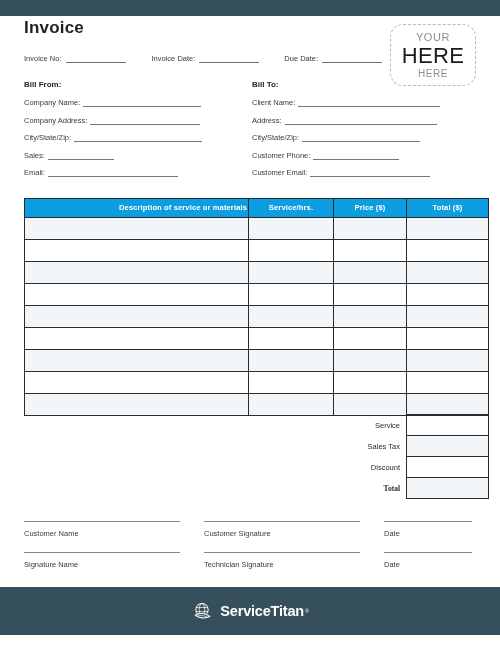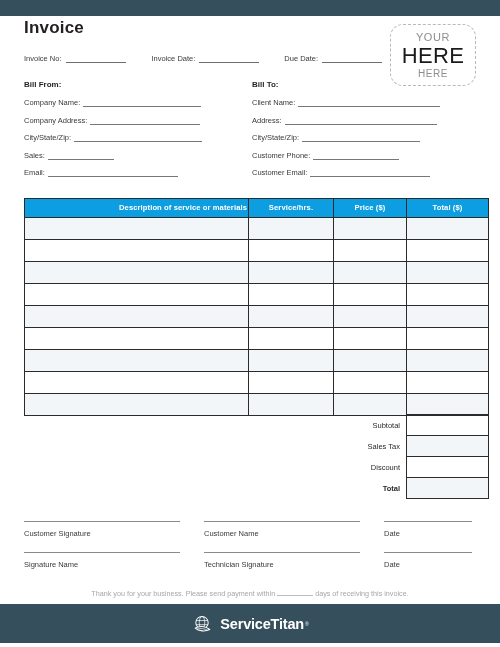--- a/index.html
+++ b/index.html
@@ -165,21 +165,21 @@
   .totals-table td { height: 18px; }
   .tt-spacer { width: 303px; border: none; }
   .tt-label {
     width: 70px;
     text-align: right;
     font-size: 7.5px;
     color: #2a2a2a;
     padding-right: 6px;
     border: none;
   }
-  .tt-label.bold { font-weight: bold; }
+  .tt-label.bold { font-weight: bold; font-family: Liberation Serif, serif; }
   .tt-value {
     width: 79px;
     border: 1.3px solid #2b2b2b;
   }
   .tt-value.shade { background: #f3f6f9; }
 
   
   .sign-wrap { margin-top: 22px; }
   .sign-row {
     display: flex;
@@ -213,23 +213,23 @@
     height: 7px;
   }
   .blank-w1 { width: 36px; }
   .blank-w2 { width: 30px; }
   .blank-w3 { width: 34px; }
 
   
   .brand-bar {
     position: absolute;
     left: 0;
-    bottom: 4px;
+    bottom: 12px;
     width: 100%;
-    height: 39px;
+    height: 48px;
     background: #35505c;
     display: flex;
     align-items: center;
     justify-content: center;
   }
   .brand-inner {
     display: flex;
     align-items: center;
   }
   .brand-mark { margin-right: 7px; display: block; }
@@ -394,21 +394,21 @@
         <td></td>
         <td></td>
       </tr>
     </tbody>
   </table>
 
   <table class="totals-table">
     <tbody>
       <tr>
         <td class="tt-spacer"></td>
-        <td class="tt-label">Subtotal</td>
+        <td class="tt-label">Service</td>
         <td class="tt-value"></td>
       </tr>
       <tr>
         <td class="tt-spacer"></td>
         <td class="tt-label">Sales Tax</td>
         <td class="tt-value shade"></td>
       </tr>
       <tr>
         <td class="tt-spacer"></td>
         <td class="tt-label">Discount</td>
@@ -417,27 +417,27 @@
       <tr>
         <td class="tt-spacer"></td>
         <td class="tt-label bold">Total</td>
         <td class="tt-value shade"></td>
       </tr>
     </tbody>
   </table>
 
   <div class="sign-wrap">
     <div class="sign-row">
+      <div class="sign-cell c1">
+        <div class="sign-line"></div>
+        <div class="sign-label">Customer Name</div>
+      </div>
       <div class="sign-cell c2">
         <div class="sign-line"></div>
         <div class="sign-label">Customer Signature</div>
-      </div>
-      <div class="sign-cell c1">
-        <div class="sign-line"></div>
-        <div class="sign-label">Customer Name</div>
       </div>
       <div class="sign-cell c3">
         <div class="sign-line"></div>
         <div class="sign-label">Date</div>
       </div>
     </div>
     <div class="sign-row">
       <div class="sign-cell c1">
         <div class="sign-line"></div>
         <div class="sign-label">Signature Name</div>

